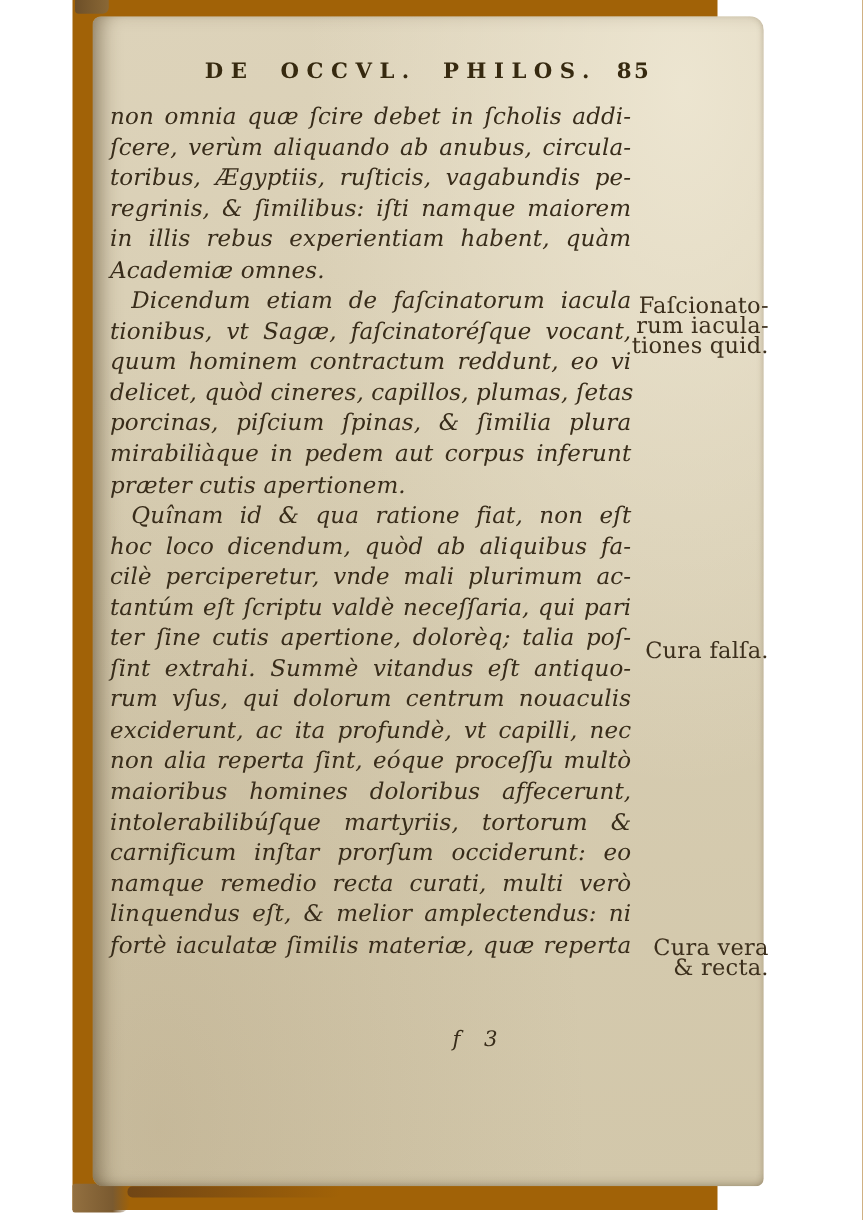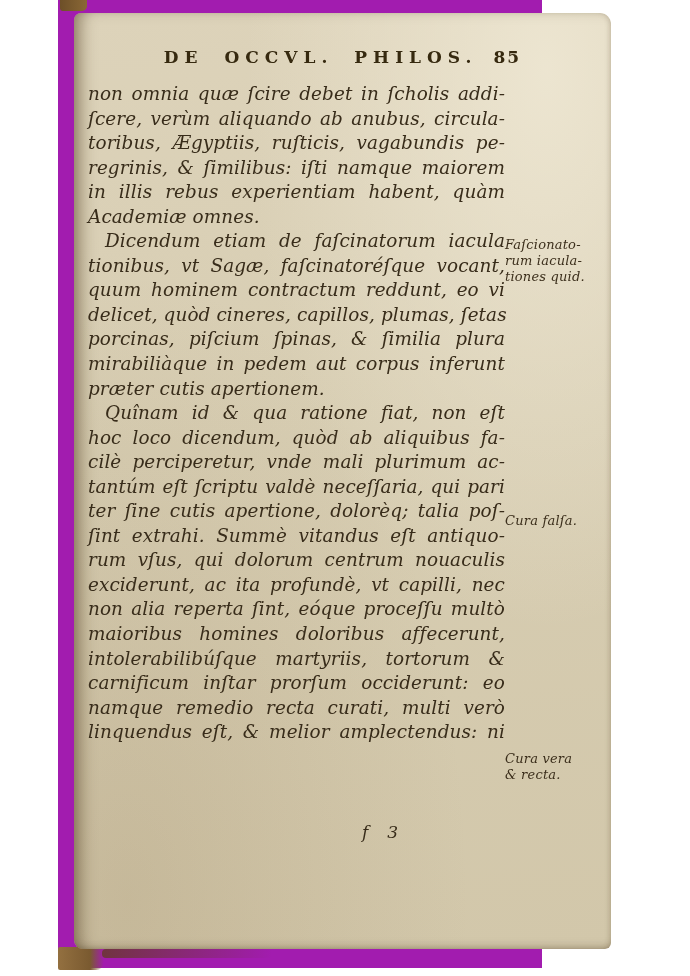--- a/index.html
+++ b/index.html
@@ -3,21 +3,22 @@
 <meta charset="utf-8">
 <style>
   html,body{margin:0;padding:0;}
   body{
     width:690px;height:976px;position:relative;overflow:hidden;
     background:#ffffff;
     font-family:"DejaVu Serif","Liberation Serif",serif;
   }
   .photo{
     position:absolute;left:58px;top:0;width:484px;height:968px;
-    background:#a21caf;
+    background:#a16207;
+    padding-left:32px;
   }
   .paper{
     position:absolute;left:16px;top:13px;width:537px;height:936px;
     border-radius:7px 11px 6px 9px;
     background:
       radial-gradient(ellipse at 88% 6%, rgba(238,231,211,.9) 0%, rgba(238,231,211,0) 45%),
       radial-gradient(ellipse at 10% 95%, rgba(150,128,90,.22) 0%, rgba(150,128,90,0) 50%),
       linear-gradient(175deg,#ddd3ba 0%,#d7cdb2 45%,#d2c7aa 100%);
     box-shadow:inset 13px 0 16px -7px rgba(70,50,22,.5), inset -3px 0 6px -3px rgba(70,50,22,.25), inset 0 -4px 8px -4px rgba(70,50,22,.3);
   }
@@ -49,22 +50,22 @@
   }
   .line{
     white-space:nowrap;
     text-align:justify;text-align-last:justify;
     letter-spacing:.1px;
   }
   .line.indent{text-indent:17px;}
   .line.para-end{text-align-last:left;}
   .margin-note{
     position:absolute;left:431px;width:110px;
-    color:#3c2f1c;font-size:13px;line-height:16px;
-    font-style:italic;letter-spacing:.2px;
+    color:#3c2f1c;font-size:18px;line-height:16px;
+    letter-spacing:.2px;text-align:right;
   }
   .signature{
     position:absolute;left:288px;top:809px;
     color:#382c1a;font-size:17px;font-style:italic;
     display:flex;gap:19px;
   }
 </style>
 </head>
 <body>
 
@@ -99,20 +100,21 @@
         <div class="line">ter ſine cutis apertione, dolorèq; talia poſ-</div>
         <div class="line">ſint extrahi. Summè vitandus eſt antiquo-</div>
         <div class="line">rum vſus, qui dolorum centrum nouaculis</div>
         <div class="line">exciderunt, ac ita profundè, vt capilli, nec</div>
         <div class="line">non alia reperta ſint, eóque proceſſu multò</div>
         <div class="line">maioribus homines doloribus affecerunt,</div>
         <div class="line">intolerabilibúſque martyriis, tortorum &amp;</div>
         <div class="line">carnificum inſtar prorſum occiderunt: eo</div>
         <div class="line">namque remedio recta curati, multi verò</div>
         <div class="line">linquendus eſt, &amp; melior amplectendus: ni</div>
+        <div class="line">fortè iaculatæ ſimilis materiæ, quæ reperta</div>
       </div>
 
     <div>
         <div class="margin-note" style="top: 224px;">
           <div>Faſcionato-</div>
           <div>rum iacula-</div>
           <div>tiones quid.</div>
         </div>
         <div class="margin-note" style="top: 500px;">
           <div>Cura falſa.</div>

